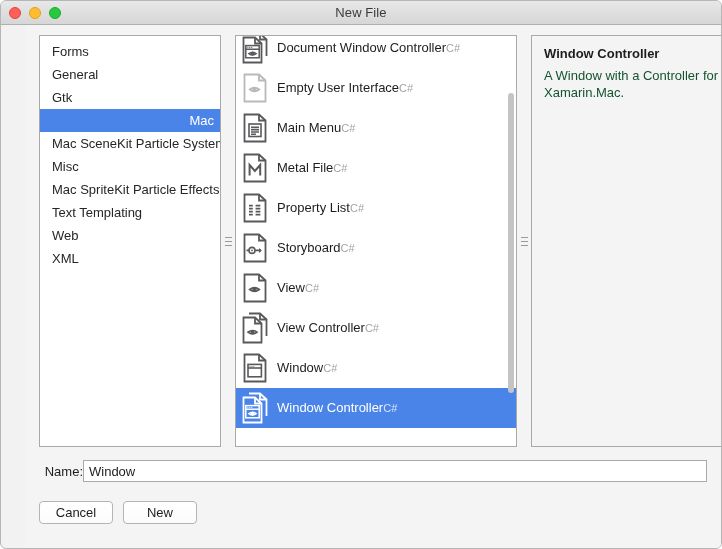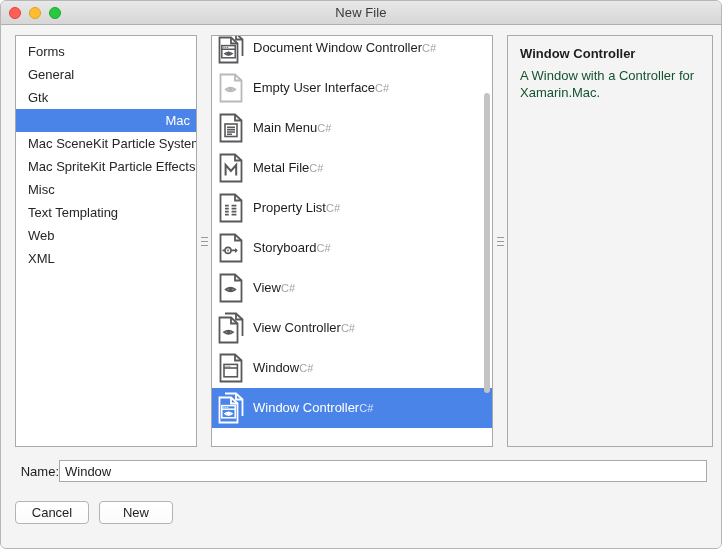--- a/index.html
+++ b/index.html
@@ -61,20 +61,21 @@
     letter-spacing: 0.1px;
   }
 
   
   .dialog-body {
     flex: 1 1 auto;
     display: flex;
     flex-direction: column;
     background: #f4f4f4;
     padding: 10px 14px 0 14px;
+    margin-left: 24px;
   }
 
   .panes {
     flex: 0 0 412px;
     height: 412px;
     display: flex;
     align-items: stretch;
   }
 
   .pane {
@@ -261,22 +262,22 @@
 
     <div class="panes">
 
       <div class="pane pane-left">
         <div class="cat-list" id="cat-list">
             <div class="cat-item"><span>Forms</span></div>
             <div class="cat-item"><span>General</span></div>
             <div class="cat-item"><span>Gtk</span></div>
             <div class="cat-item selected"><span>Mac</span></div>
             <div class="cat-item"><span>Mac SceneKit Particle Systems</span></div>
+            <div class="cat-item"><span>Misc</span></div>
             <div class="cat-item"><span>Mac SpriteKit Particle Effects</span></div>
-            <div class="cat-item"><span>Misc</span></div>
             <div class="cat-item"><span>Text Templating</span></div>
             <div class="cat-item"><span>Web</span></div>
             <div class="cat-item"><span>XML</span></div>
           </div>
       </div>
 
       <div class="splitter">
         <span class="grip">
             <i></i>
             <i></i>

